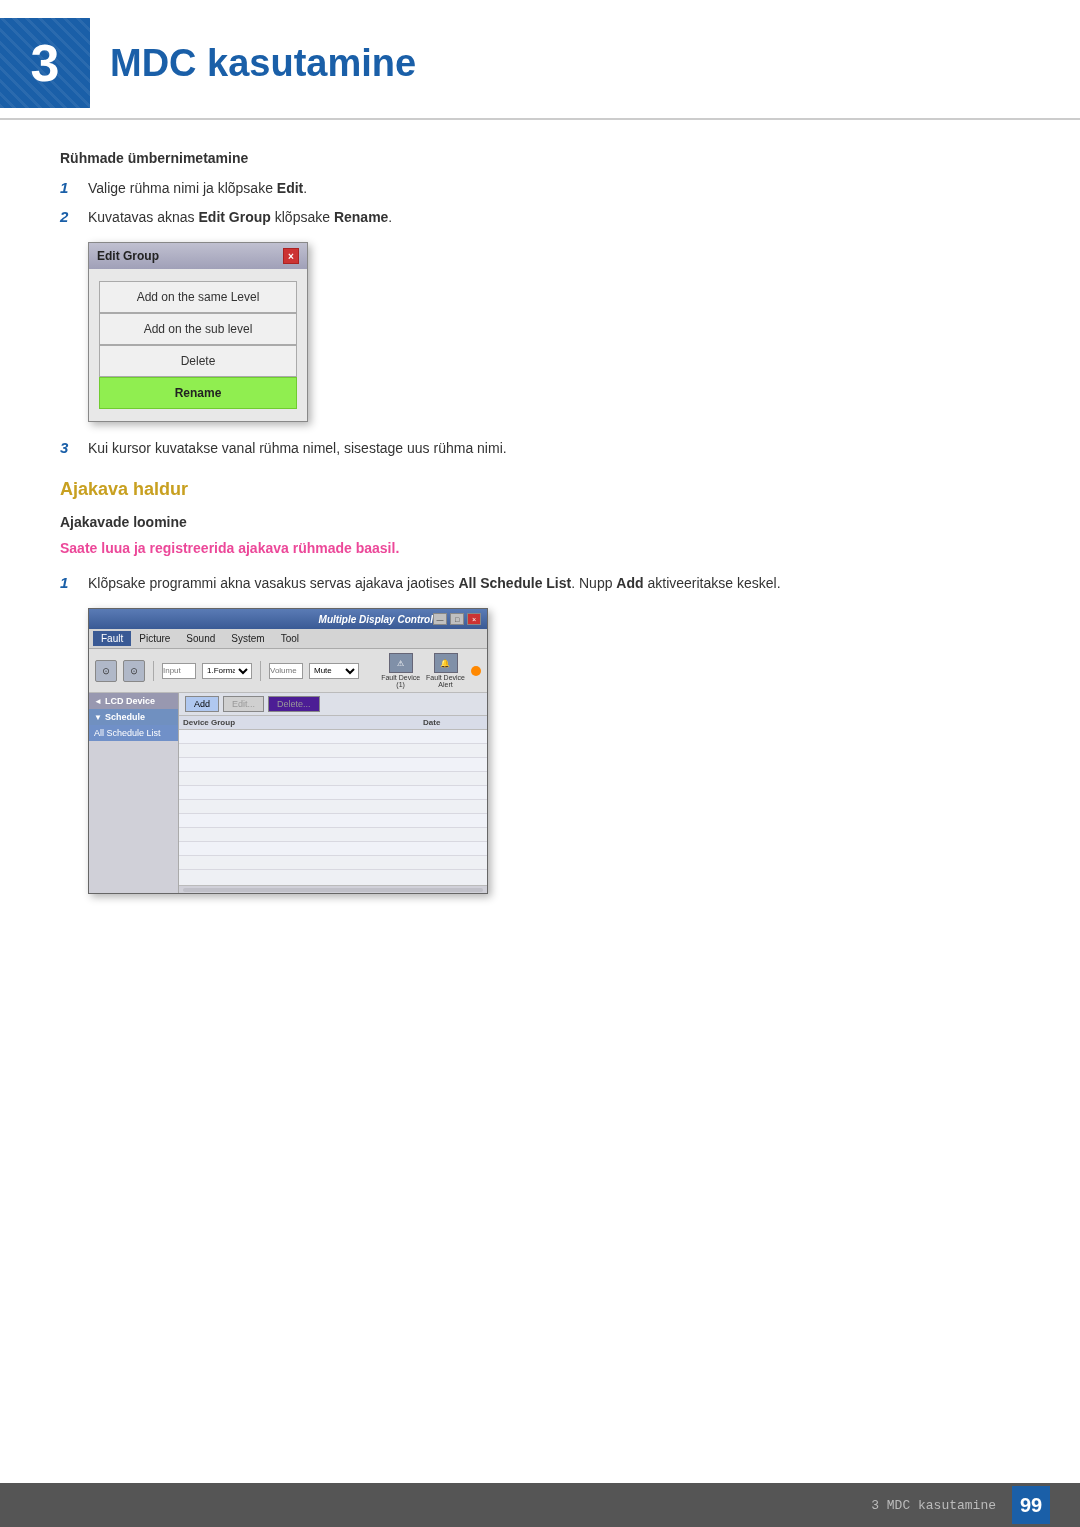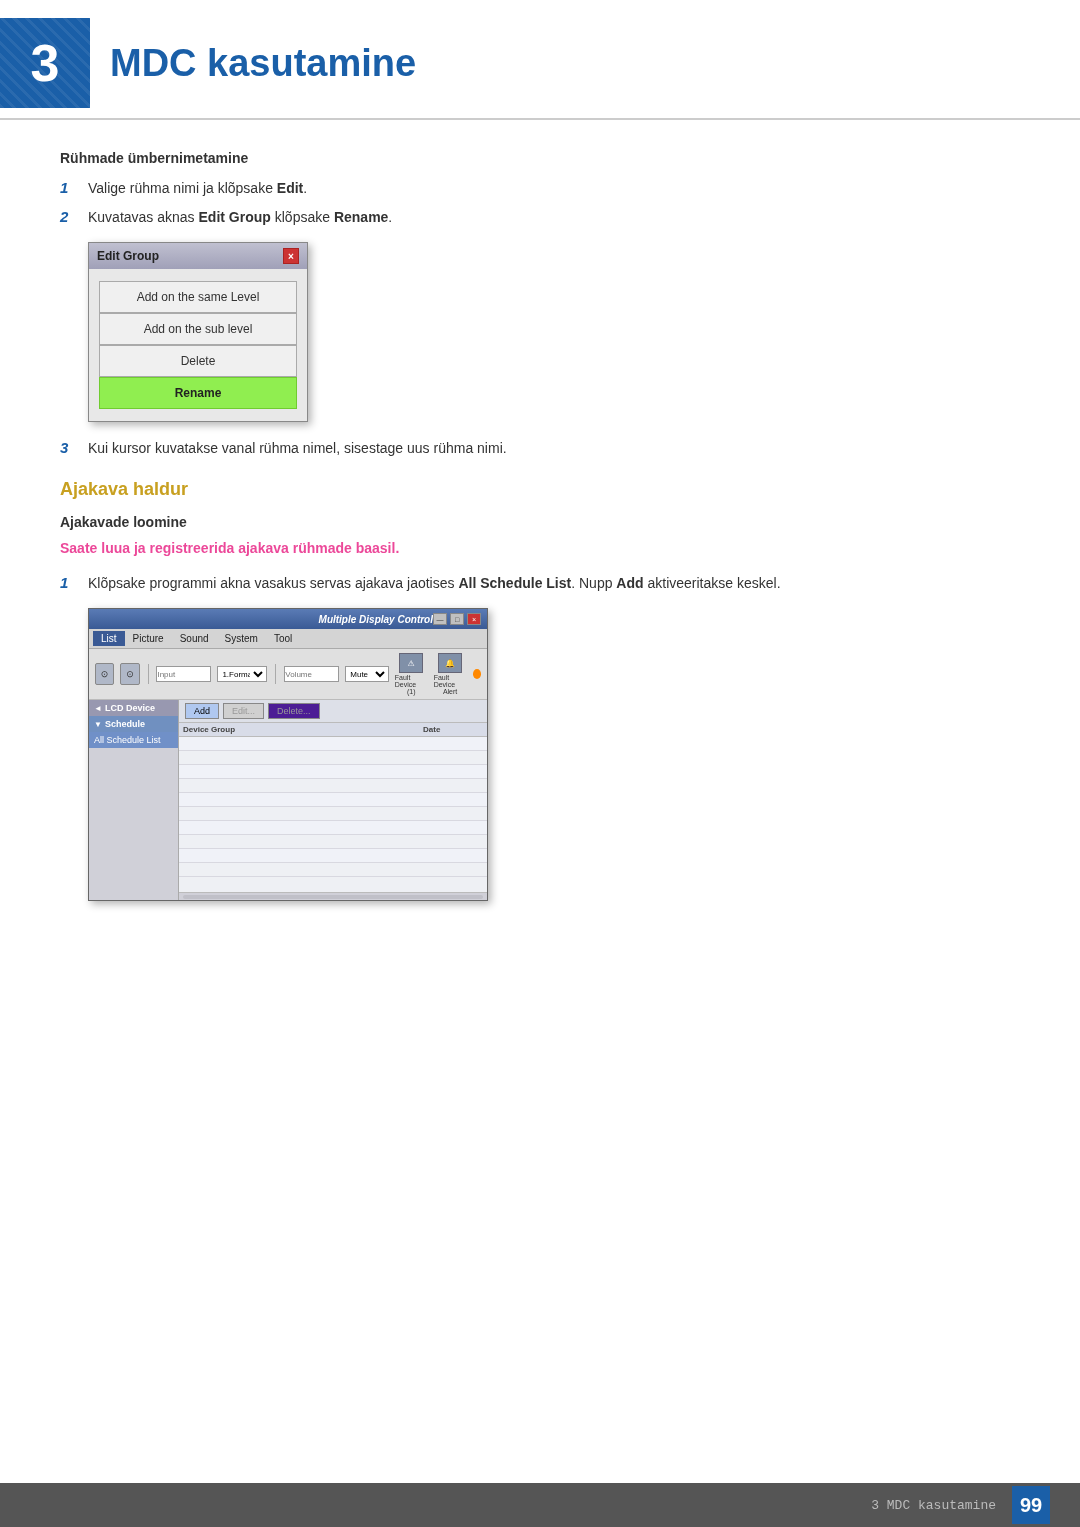--- a/index.html
+++ b/index.html
@@ -292,21 +292,21 @@
 
     .mdc-toolbar-sep {
       width: 1px;
       height: 20px;
       background: #aaa;
       margin: 0 2px;
     }
 
     .mdc-toolbar-input {
       height: 16px;
-      width: 55px;
+      width: 34px;
       background: white;
       border: 1px solid #999;
       font-size: 8px;
     }
 
     .mdc-toolbar-select {
       height: 16px;
       width: 50px;
       background: white;
       border: 1px solid #999;
@@ -579,21 +579,21 @@
         <div class="mdc-titlebar">
           <span class="mdc-title-text">Multiple Display Control</span>
           <div class="mdc-window-controls">
             <div class="mdc-win-btn">—</div>
             <div class="mdc-win-btn">□</div>
             <div class="mdc-win-btn close-btn">×</div>
           </div>
         </div>
 
         <div class="mdc-menu-bar">
-          <div class="mdc-menu-item active">List</div>
+          <div class="mdc-menu-item active">Fault</div>
           <div class="mdc-menu-item">Picture</div>
           <div class="mdc-menu-item">Sound</div>
           <div class="mdc-menu-item">System</div>
           <div class="mdc-menu-item">Tool</div>
         </div>
 
         <div class="mdc-toolbar">
           <div class="mdc-toolbar-icon">⊙</div>
           <div class="mdc-toolbar-icon">⊙</div>
           <div class="mdc-toolbar-sep"></div>

